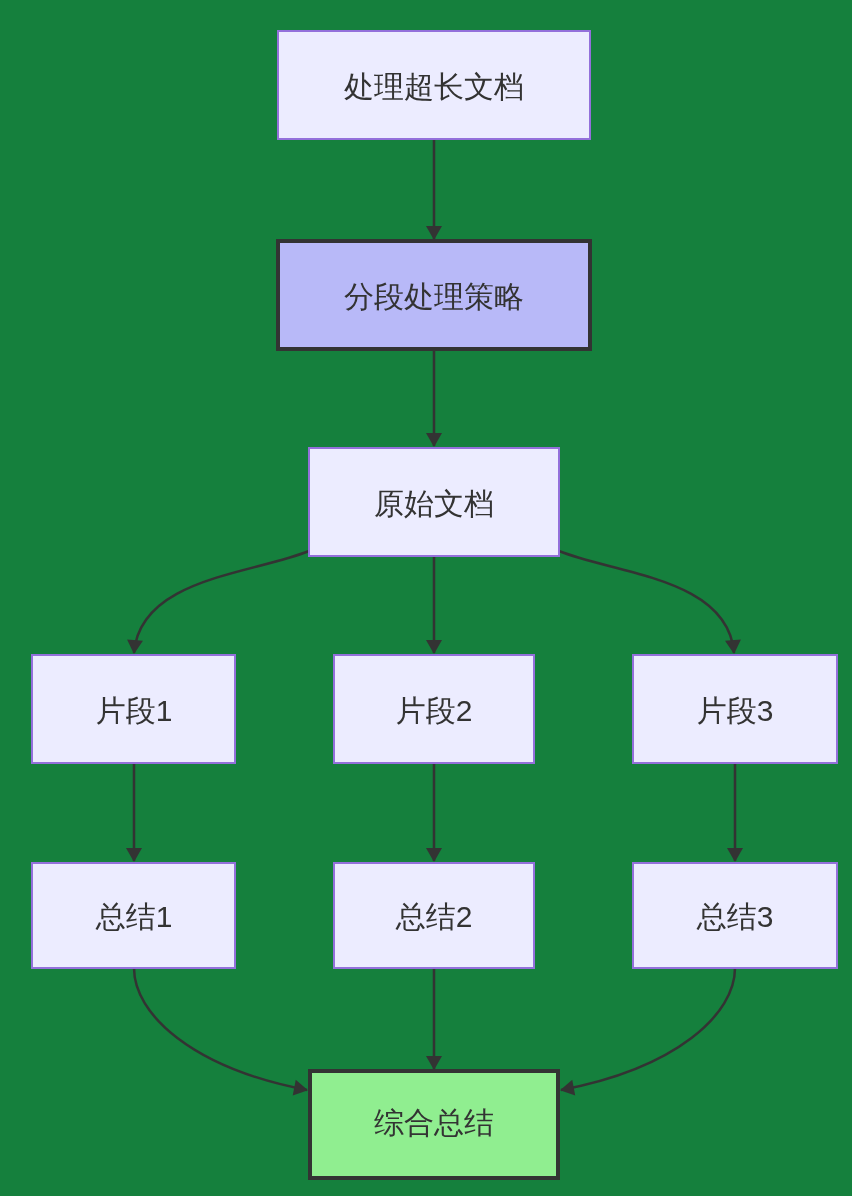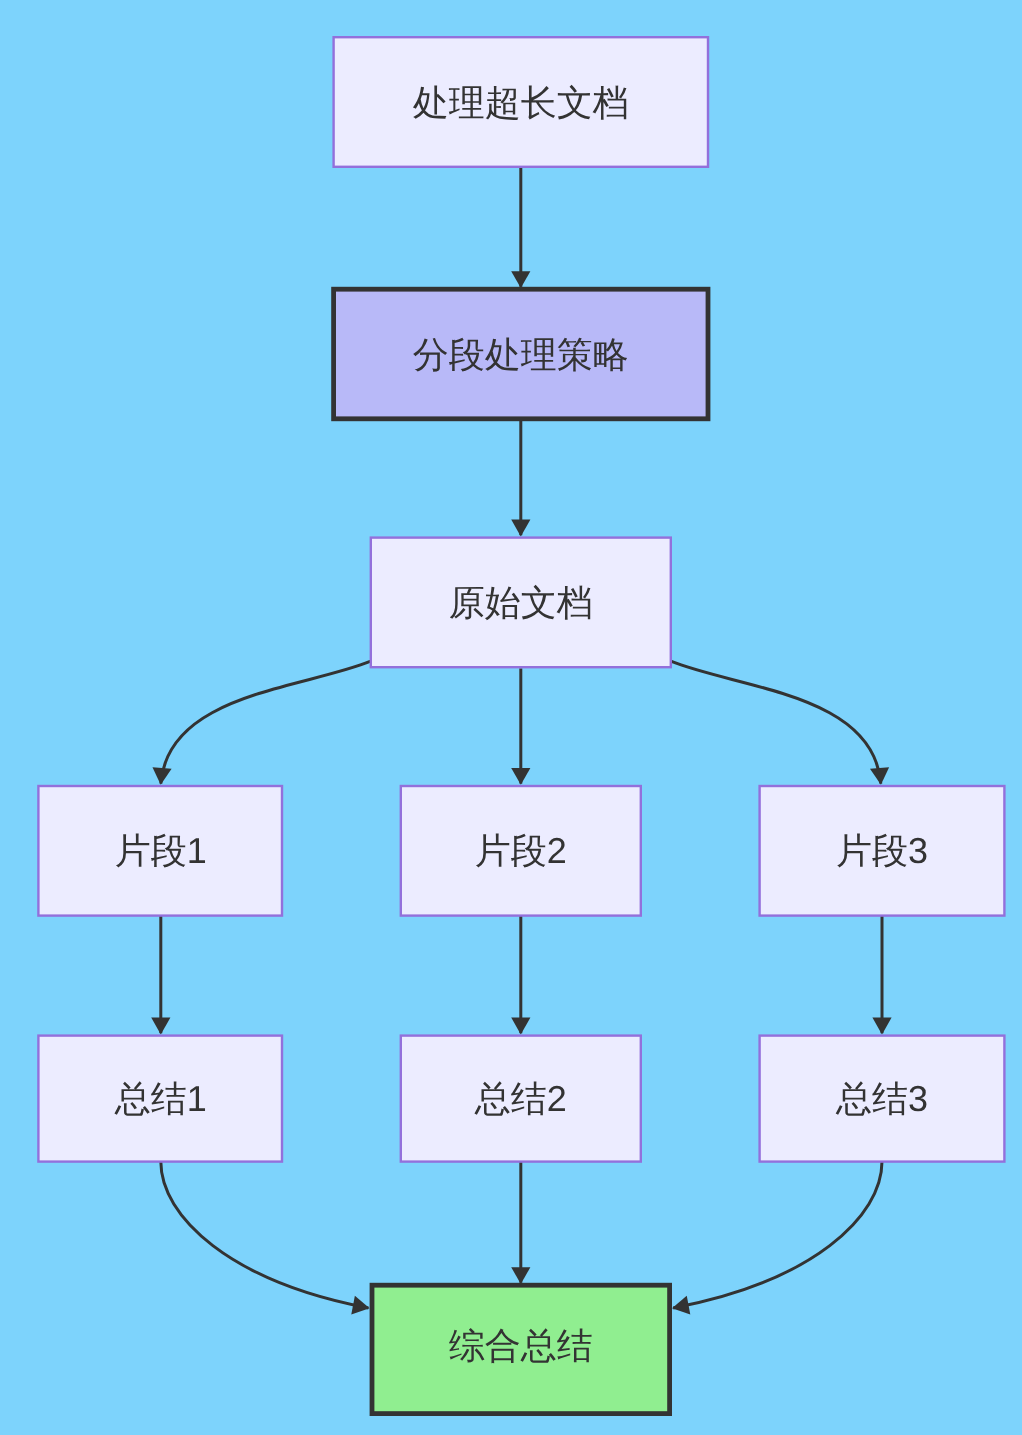--- a/index.html
+++ b/index.html
@@ -4,21 +4,21 @@
 <style>
   html, body {
     margin: 0;
     padding: 0;
     background: #ffffff;
   }
   .canvas {
     position: relative;
     width: 852px;
     height: 1196px;
-    background: #7dd3fc;
+    background: #15803d;
     overflow: hidden;
   }
   svg {
     display: block;
   }
   .node-label {
     font-family: "Liberation Sans", "DejaVu Sans", sans-serif;
     font-size: 30px;
     fill: #333333;
     text-anchor: middle;

